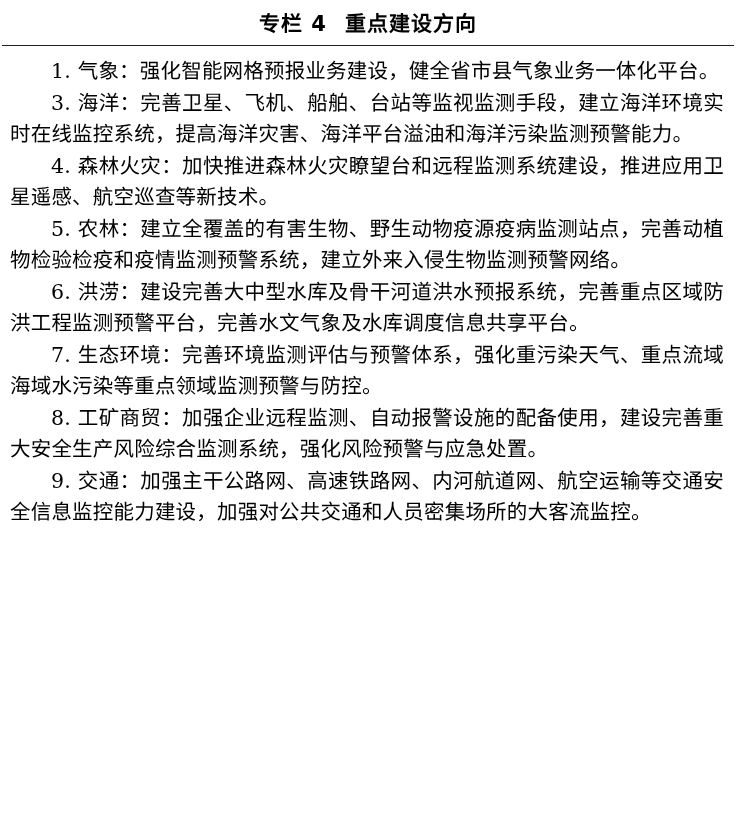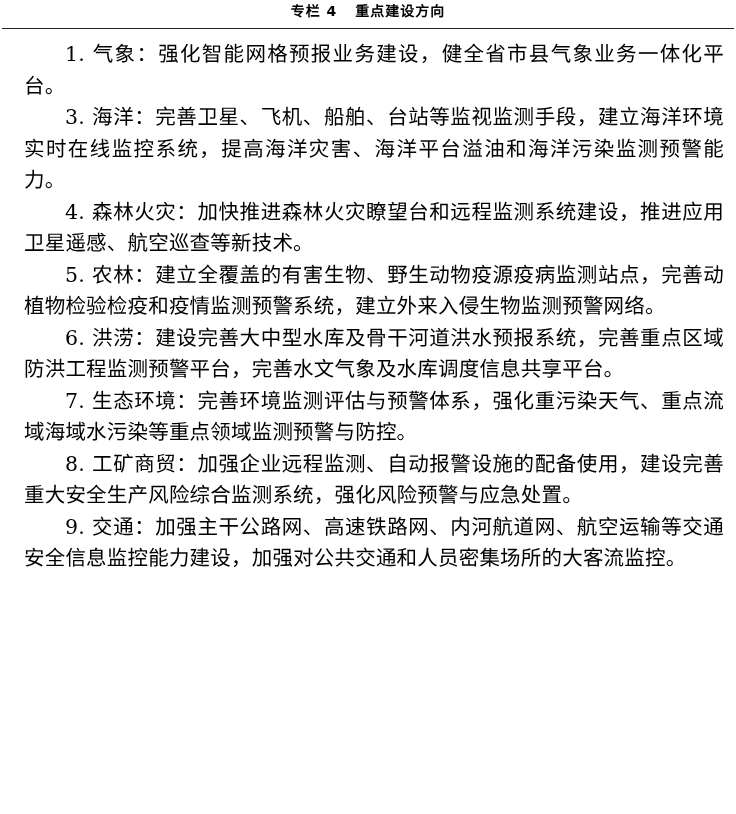--- a/index.html
+++ b/index.html
@@ -15,37 +15,38 @@
     overflow: hidden;
   }
   .page {
     position: relative;
     width: 736px;
     height: 814px;
     box-sizing: border-box;
   }
   .box-title {
     text-align: center;
-    font-size: 14px;
+    font-size: 21px;
     font-weight: bold;
     letter-spacing: 1px;
+    padding-top: 7px;
     padding-bottom: 8px;
     font-family: "DejaVu Sans", "Liberation Sans", sans-serif;
   }
   .box-title .title-label {
     margin-right: 18px;
   }
   .rule {
     border: 0;
     border-top: 1px solid #222222;
     margin: 0 2px 0 2px;
     height: 0;
   }
   .content {
-    padding: 10px 12px 0 24px;
+    padding: 10px 12px 0 10px;
   }
   .item {
     font-size: 20.5px;
     line-height: 31.5px;
     text-indent: 2em;
     margin: 0;
     text-align: justify;
     text-justify: inter-ideograph;
     letter-spacing: 0.2px;
   }

